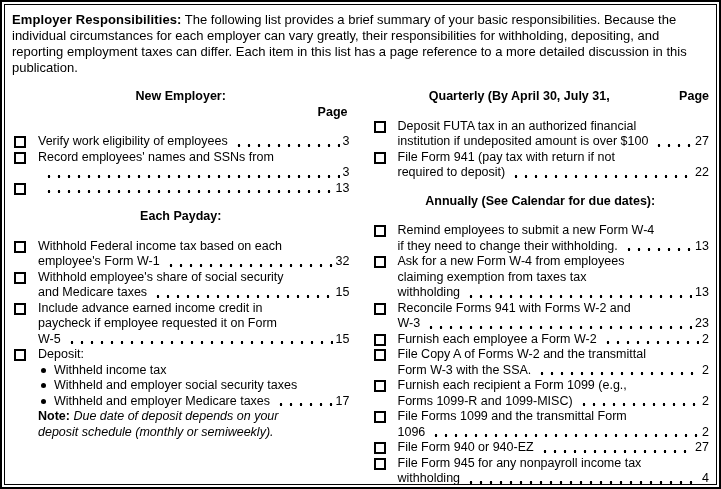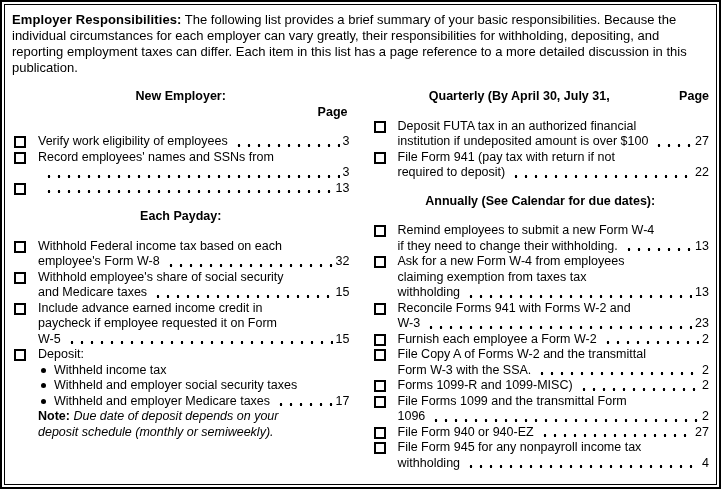--- a/index.html
+++ b/index.html
@@ -101,21 +101,21 @@
         <div class="sec sec-gap">
           <div class="sec-head">
             <div>Each Payday:</div>
           </div>
           <div class="items">
             <div class="item">
               <span class="cb"></span>
               <div class="content">
                 <div class="ln">Withhold Federal income tax based on each</div>
                 <div class="ln lnf">
-                  <span class="txt">employee's Form W-8</span>
+                  <span class="txt">employee's Form W-1</span>
                   <span class="leader"></span>
                   <span class="pg">32</span>
                 </div>
               </div>
             </div>
             <div class="item">
               <span class="cb"></span>
               <div class="content">
                 <div class="ln">Withhold employee's share of social security</div>
                 <div class="ln lnf">
@@ -253,20 +253,21 @@
                 <div class="ln lnf">
                   <span class="txt">Form W-3 with the SSA.</span>
                   <span class="leader"></span>
                   <span class="pg">2</span>
                 </div>
               </div>
             </div>
             <div class="item">
               <span class="cb"></span>
               <div class="content">
+                <div class="ln">Furnish each recipient a Form 1099 (e.g.,</div>
                 <div class="ln lnf">
                   <span class="txt">Forms 1099-R and 1099-MISC)</span>
                   <span class="leader"></span>
                   <span class="pg">2</span>
                 </div>
               </div>
             </div>
             <div class="item">
               <span class="cb"></span>
               <div class="content">

